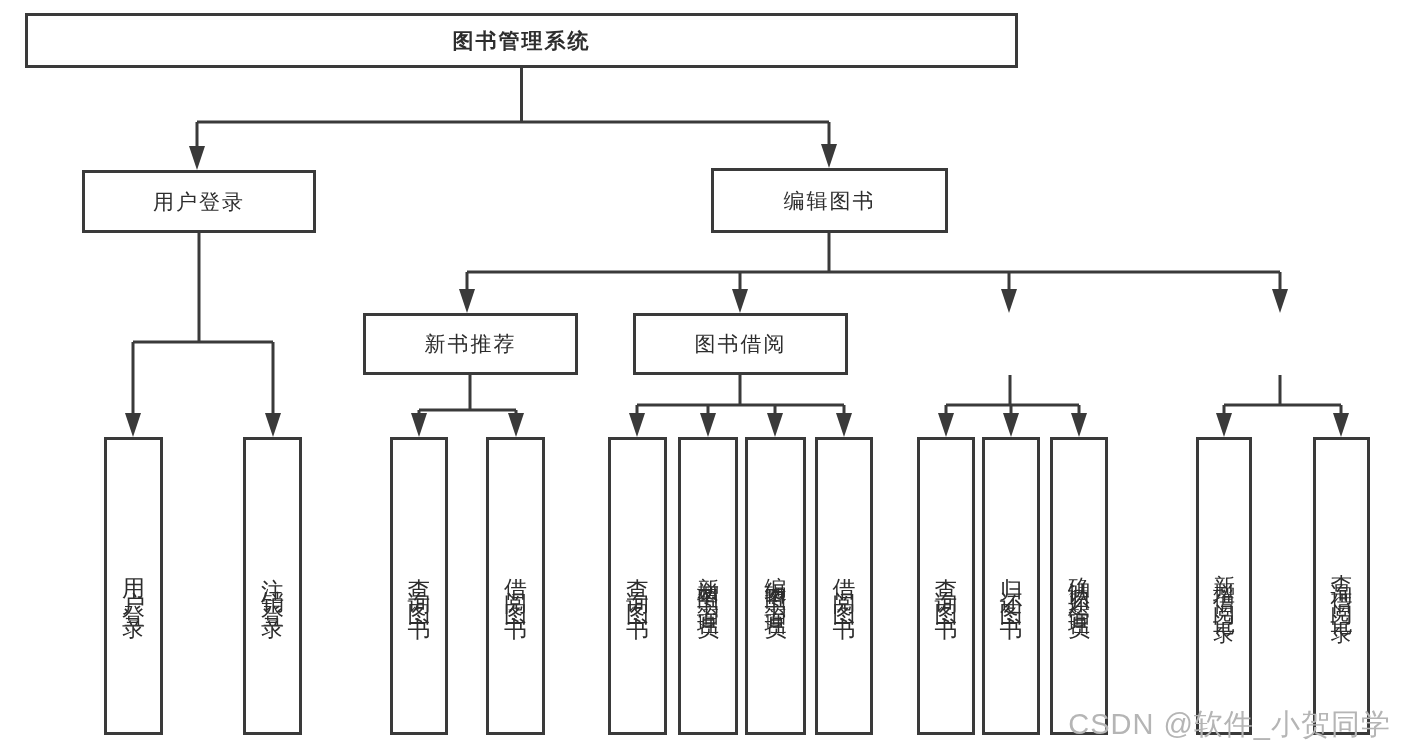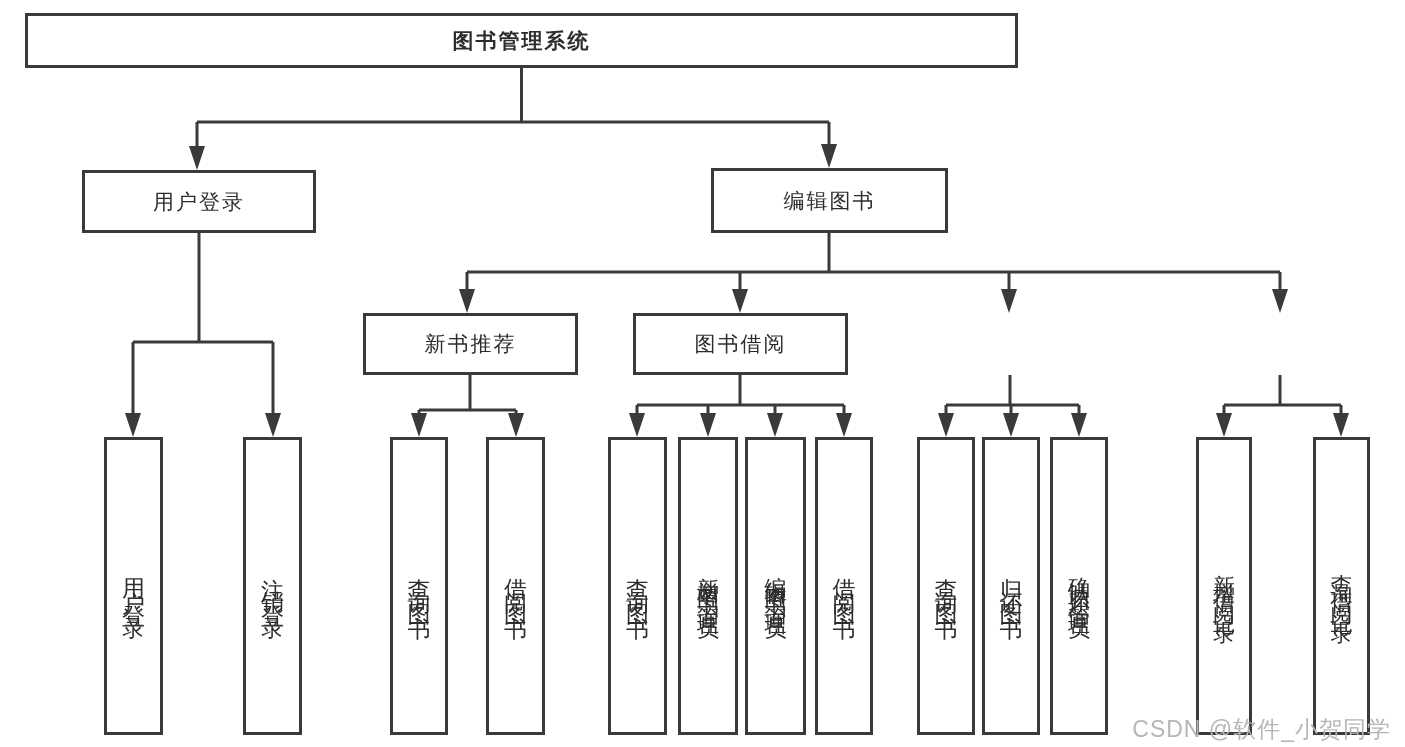--- a/index.html
+++ b/index.html
@@ -39,21 +39,21 @@
     line-height: 1;
     letter-spacing: 13px;
     white-space: nowrap;
   }
   .leaf .vlabel.med  { font-size: 22px; letter-spacing: 10px; }
   .leaf .vlabel.long { font-size: 22px; letter-spacing: 6px; }
   .watermark {
     position: absolute;
     right: 14px;
     bottom: 2px;
-    font-size: 23px;
+    font-size: 29px;
     color: #b5b5b5;
     letter-spacing: 1px;
     white-space: nowrap;
   }
 </style>
 </head>
 <body>
 
 <div class="canvas">
 

